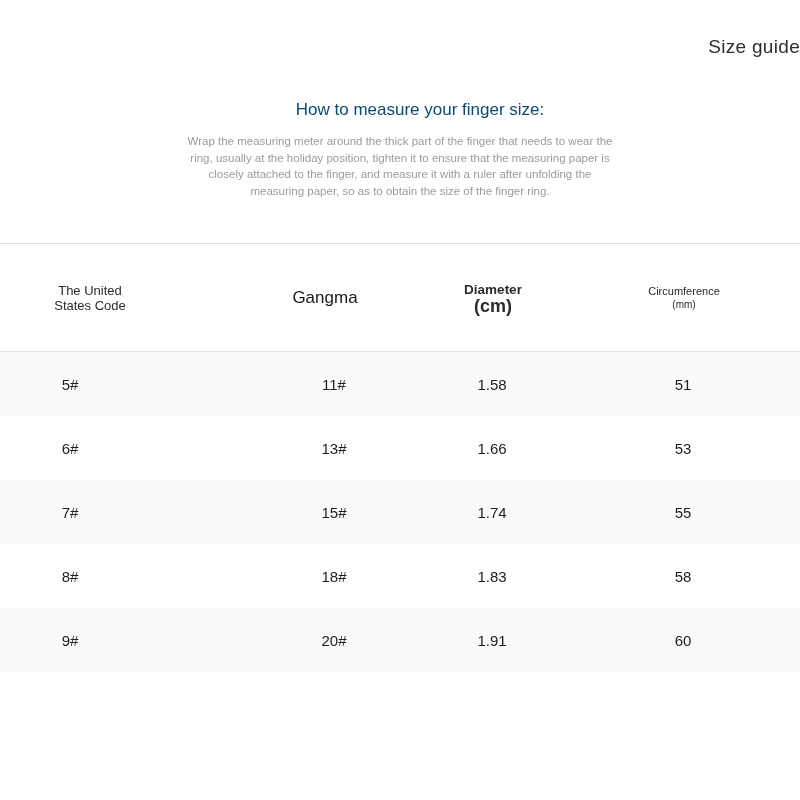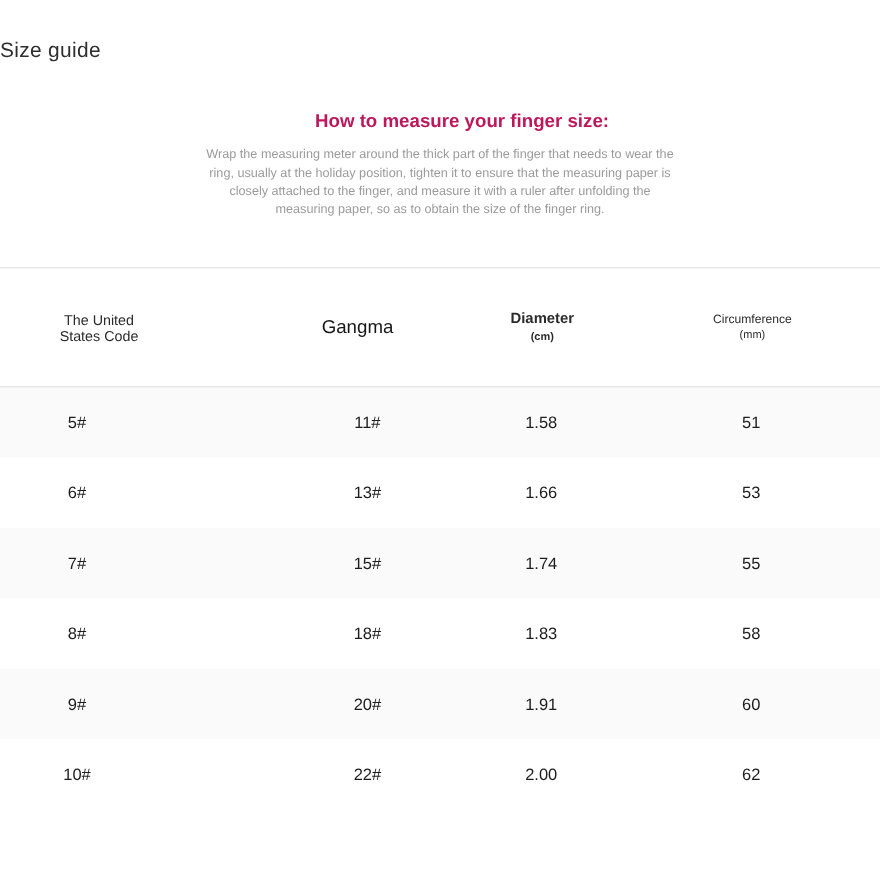--- a/index.html
+++ b/index.html
@@ -16,33 +16,33 @@
   }
   .page {
     position: relative;
     width: 800px;
     height: 800px;
     box-sizing: border-box;
   }
 
   
   .title {
-    text-align: left;
+    text-align: right;
     font-size: 19px;
     color: #2e2e2e;
     font-weight: 400;
     letter-spacing: 0.3px;
     padding-top: 36px;
   }
 
   .subtitle {
     text-align: center;
     font-size: 17px;
-    color: #be185d;
-    font-weight: 700;
+    color: #0c4a6e;
+    font-weight: 400;
     margin-top: 42px;
     margin-left: 40px;
   }
 
   .intro {
     width: 428px;
     margin: 13px auto 0 auto;
     font-size: 11.5px;
     line-height: 16.5px;
     color: #9b9b9b;
@@ -82,21 +82,21 @@
     font-size: 17px;
     color: #171717;
   }
   .th-diam {
     font-size: 13.5px;
     color: #2b2b2b;
     line-height: 17px;
   }
   .th-diam .unit {
     display: block;
-    font-size: 10px;
+    font-size: 18px;
   }
   .th-circ {
     font-size: 11px;
     color: #2b2b2b;
     line-height: 14px;
   }
   .th-circ .unit {
     display: block;
     font-size: 10px;
   }
@@ -197,23 +197,17 @@
           <td><span class="cell-gm">18#</span></td>
           <td><span class="cell-dia">1.83</span></td>
           <td><span class="cell-cir">58</span></td>
         </tr>
         <tr class="odd">
           <td><span class="cell-us">9#</span></td>
           <td><span class="cell-gm">20#</span></td>
           <td><span class="cell-dia">1.91</span></td>
           <td><span class="cell-cir">60</span></td>
         </tr>
-        <tr class="even">
-          <td><span class="cell-us">10#</span></td>
-          <td><span class="cell-gm">22#</span></td>
-          <td><span class="cell-dia">2.00</span></td>
-          <td><span class="cell-cir">62</span></td>
-        </tr>
       </tbody>
     </table>
   </div>
 
 </div>
 
 </body></html>

